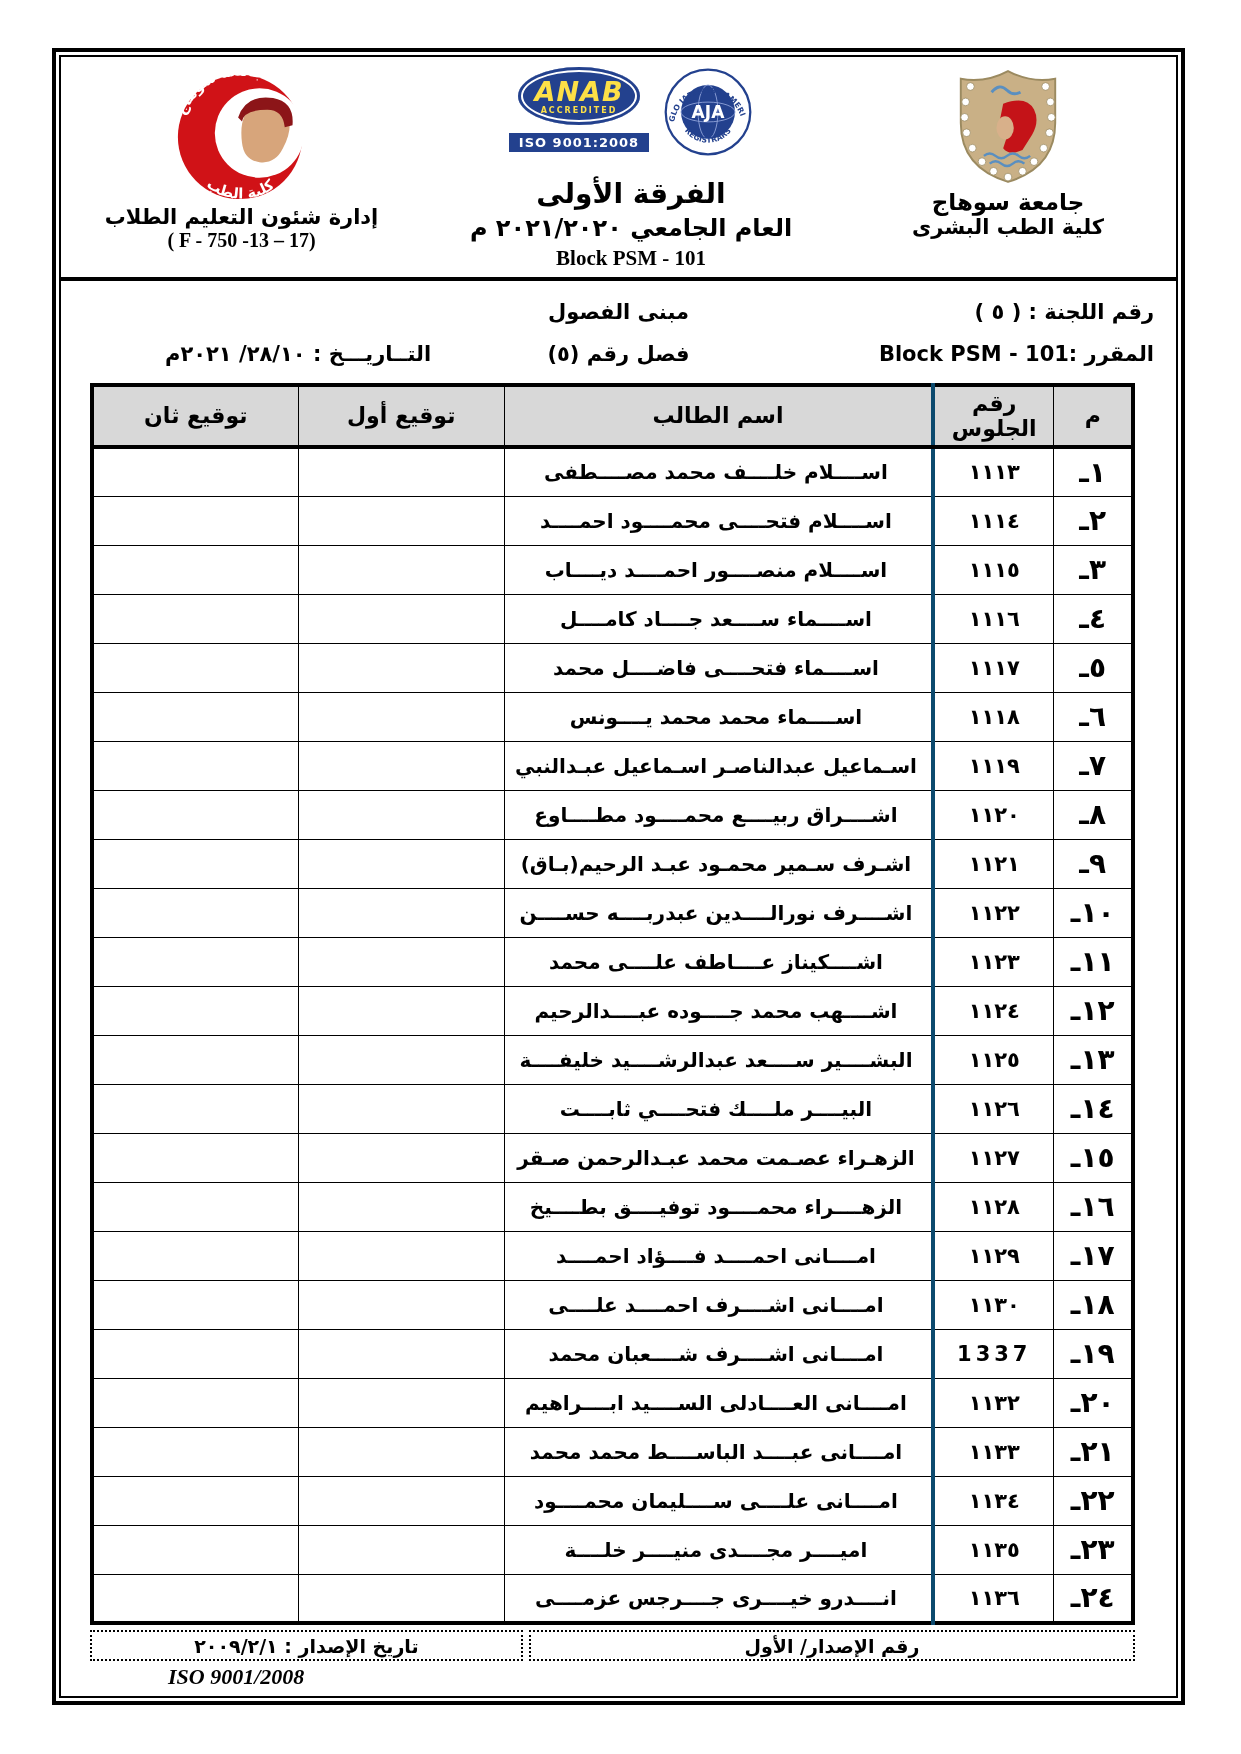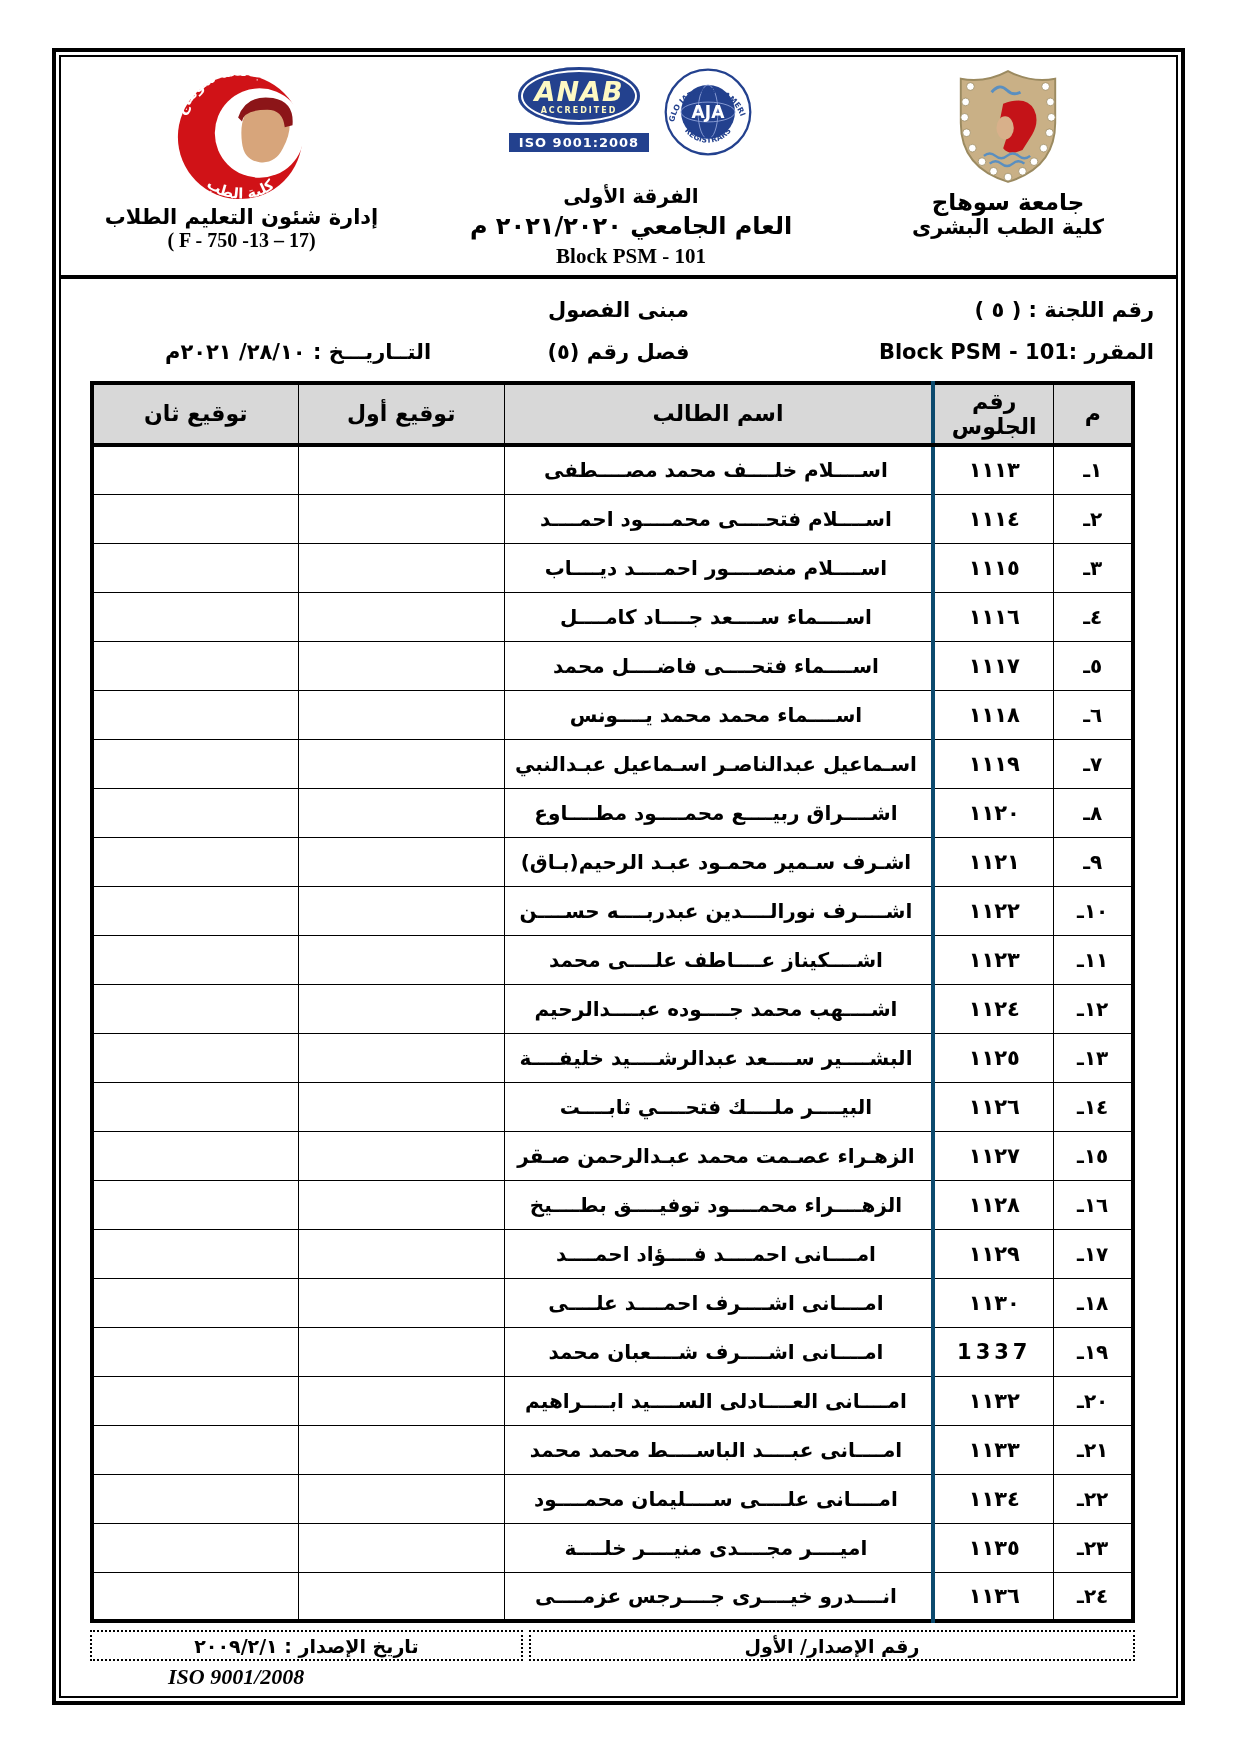--- a/index.html
+++ b/index.html
@@ -17,28 +17,28 @@
     display:flex; flex-direction:column; direction:rtl;
   }
   
   .hdr { display:grid; grid-template-columns:320px 1fr 345px; padding:10px 8px 2px; align-items:start; }
   .hdr-col { display:flex; flex-direction:column; align-items:center; }
   .uni-name { font-size:23px; font-weight:bold; margin-top:4px; }
   .fac-name { font-size:21px; font-weight:bold; }
   .cert-row { display:flex; direction:ltr; gap:14px; align-items:flex-start; justify-content:center; min-height:98px; }
   .anab { display:flex; flex-direction:column; align-items:center; }
   .anab-oval {
-    width:122px; height:58px; border-radius:50%; background:#23418e; color:#fef9c3;
+    width:122px; height:58px; border-radius:50%; background:#23418e; color:#fde047;
     display:flex; flex-direction:column; align-items:center; justify-content:center;
     box-shadow: inset 0 0 0 3px #23418e, inset 0 0 0 5px #ffffff;
   }
   .anab-name { font-size:27px; font-weight:bold; font-style:italic; letter-spacing:1px; line-height:1; }
   .anab-sub { font-size:8px; font-weight:bold; letter-spacing:2px; margin-top:1px; }
   .anab-iso { margin-top:8px; background:#23418e; color:#fff; font-weight:bold; font-size:13px; padding:2px 10px; letter-spacing:1px; }
-  .t-grade { font-size:20px; font-weight:bold; margin-top:19px; text-align:center; }
+  .t-grade { font-size:28px; font-weight:bold; margin-top:12px; text-align:center; }
   .t-year  { font-size:24px; font-weight:bold; margin-top:4px; text-align:center; }
   .t-block { font-size:21px; font-weight:bold; margin-top:4px; text-align:center;
              font-family:"Liberation Serif", serif; direction:ltr; }
   .dept-name { font-size:21px; font-weight:bold; margin-top:2px; }
   .form-code { font-size:20px; font-weight:bold; direction:ltr; font-family:"Liberation Serif", serif; }
   .hdr-rule { border-top:4px solid #000; margin:4px 0 0; }
   
   .info { padding:10px 14px 4px; }
   .info-row { display:grid; grid-template-columns:37% 26% 37%; line-height:42px; }
   .info-cell { font-size:21px; font-weight:bold; white-space:nowrap; }
@@ -50,21 +50,21 @@
     border-collapse:collapse; table-layout:fixed;
     width:calc(100% - 70px); margin:4px 41px 0 29px;
     border:4px solid #000;
   }
   .roster th {
     background:#d8d8d8; border:1px solid #000; border-bottom:4px solid #000;
     height:62px; font-size:22px; font-weight:bold; line-height:1.15; padding:2px;
   }
   .roster td { border:1px solid #000; height:49px; font-weight:bold; text-align:center; overflow:hidden; }
   .roster .b-thick { border-left:4px solid #0c4a6e; }
-  .c-serial { font-size:20px; }
+  .c-serial { font-size:28px; }
   .c-seat   { font-size:21px; letter-spacing:4px; }
   .c-name   { font-size:20px; text-align:right; padding:0 8px 0 4px; white-space:nowrap; }
   
   .footer { margin:20px 41px 6px 29px; margin-top:auto; }
   .fbox-row { display:flex; gap:6px; }
   .fbox {
     border:2px dotted #000; height:31px; display:flex; align-items:center; justify-content:center;
     font-size:19px; font-weight:bold; white-space:nowrap;
   }
   .fbox-issue { flex:0 0 58%;text-align:center; }

